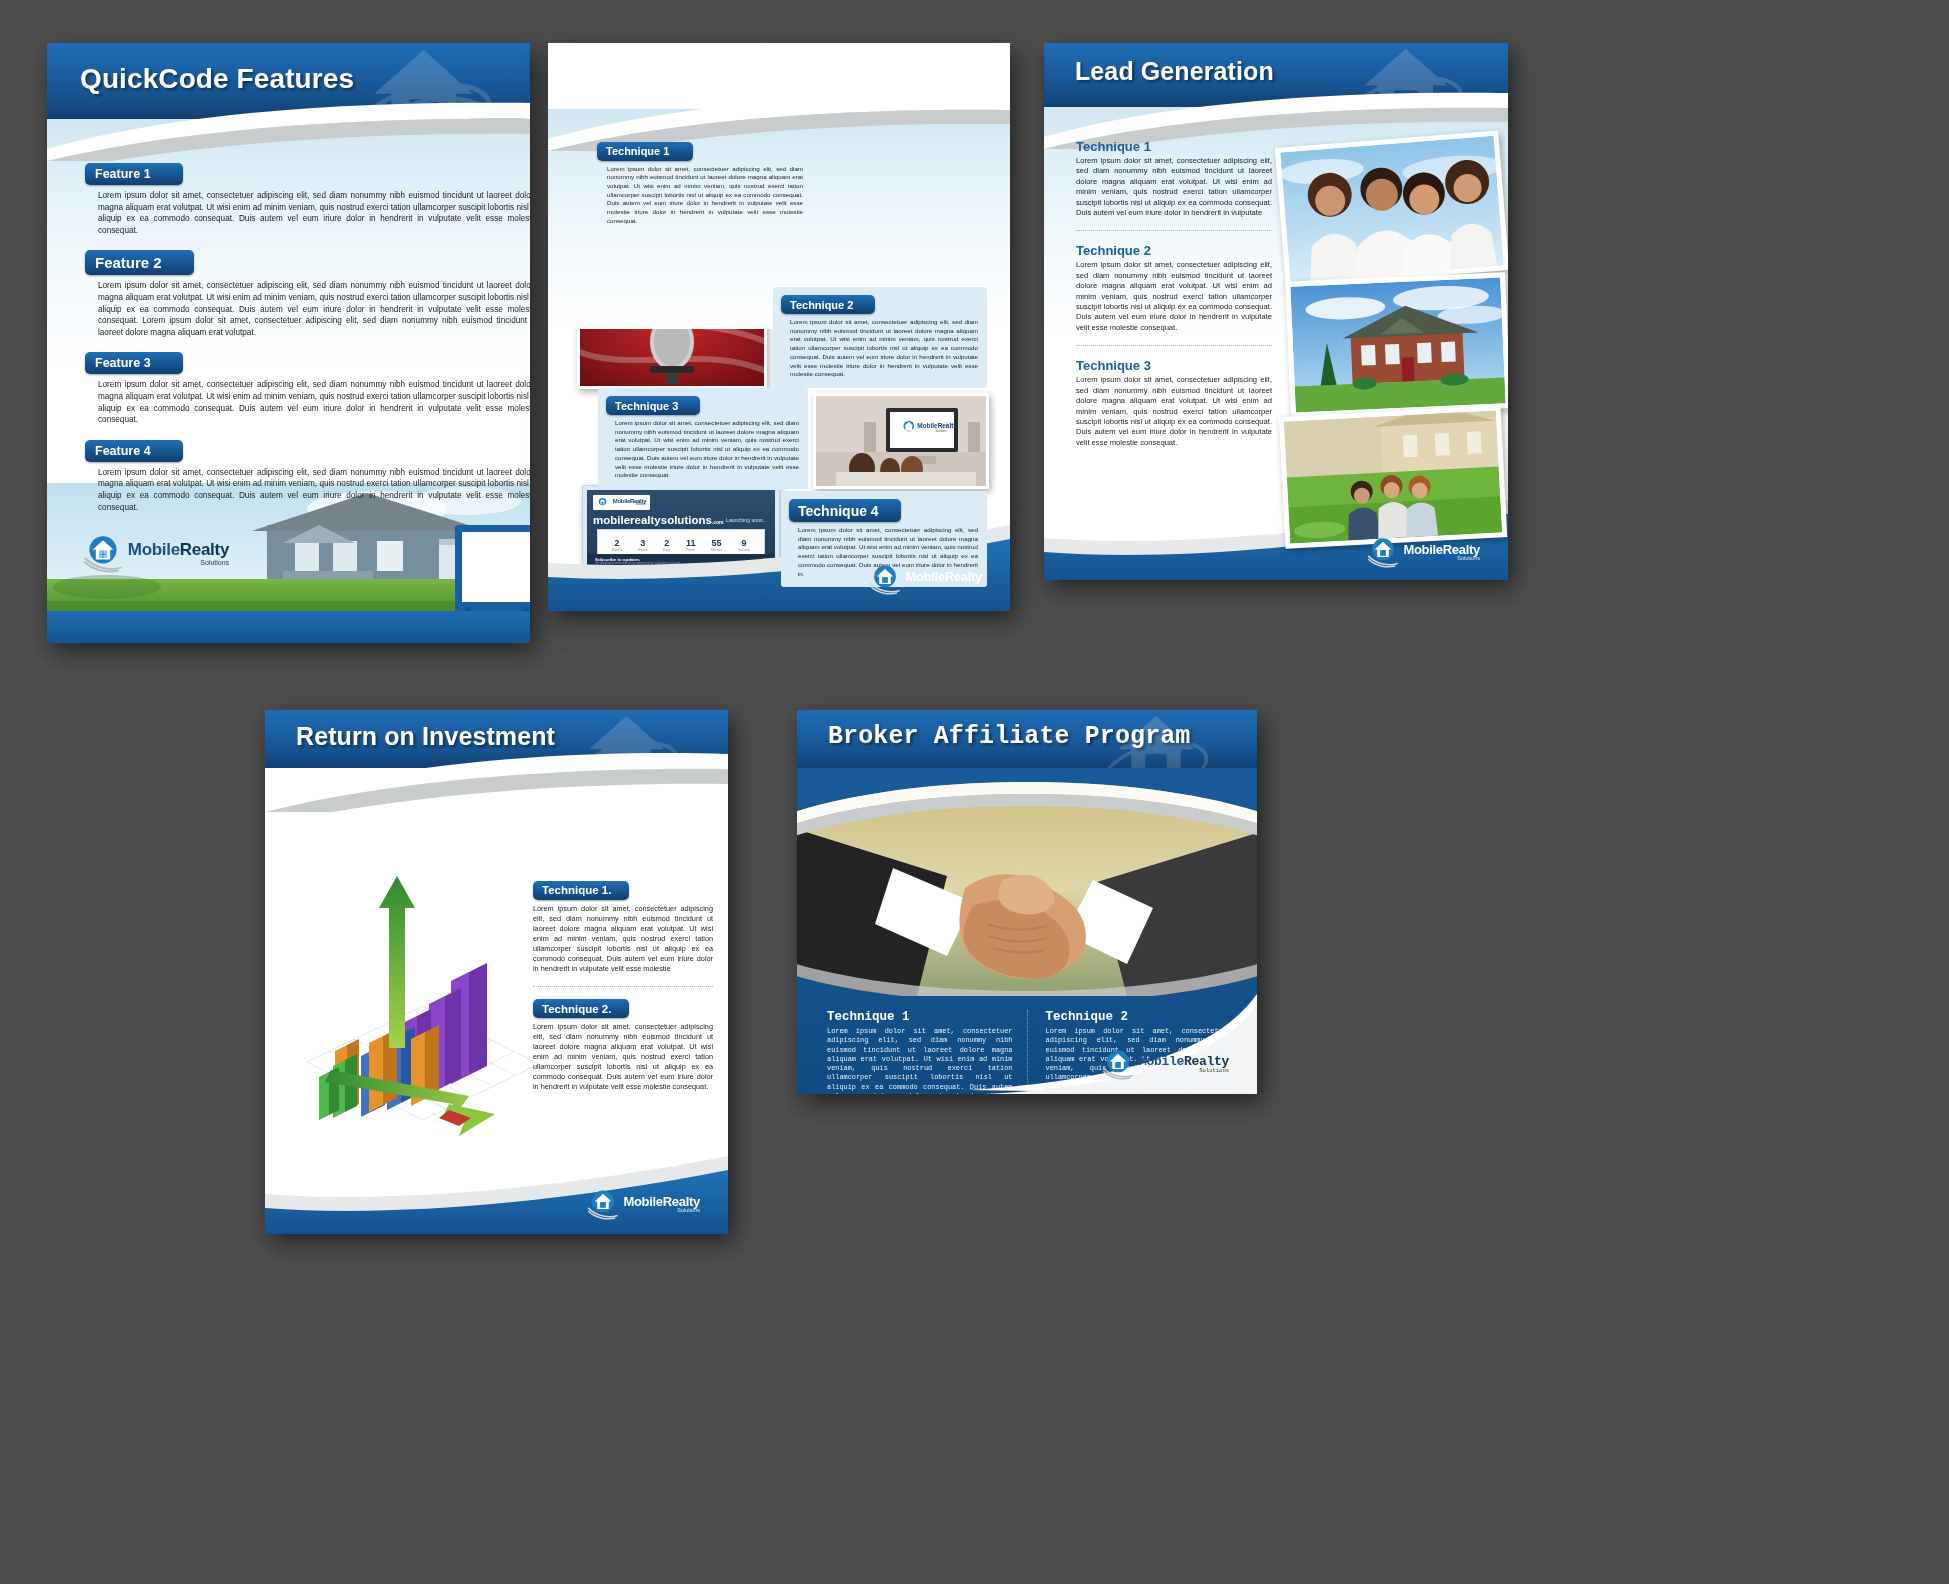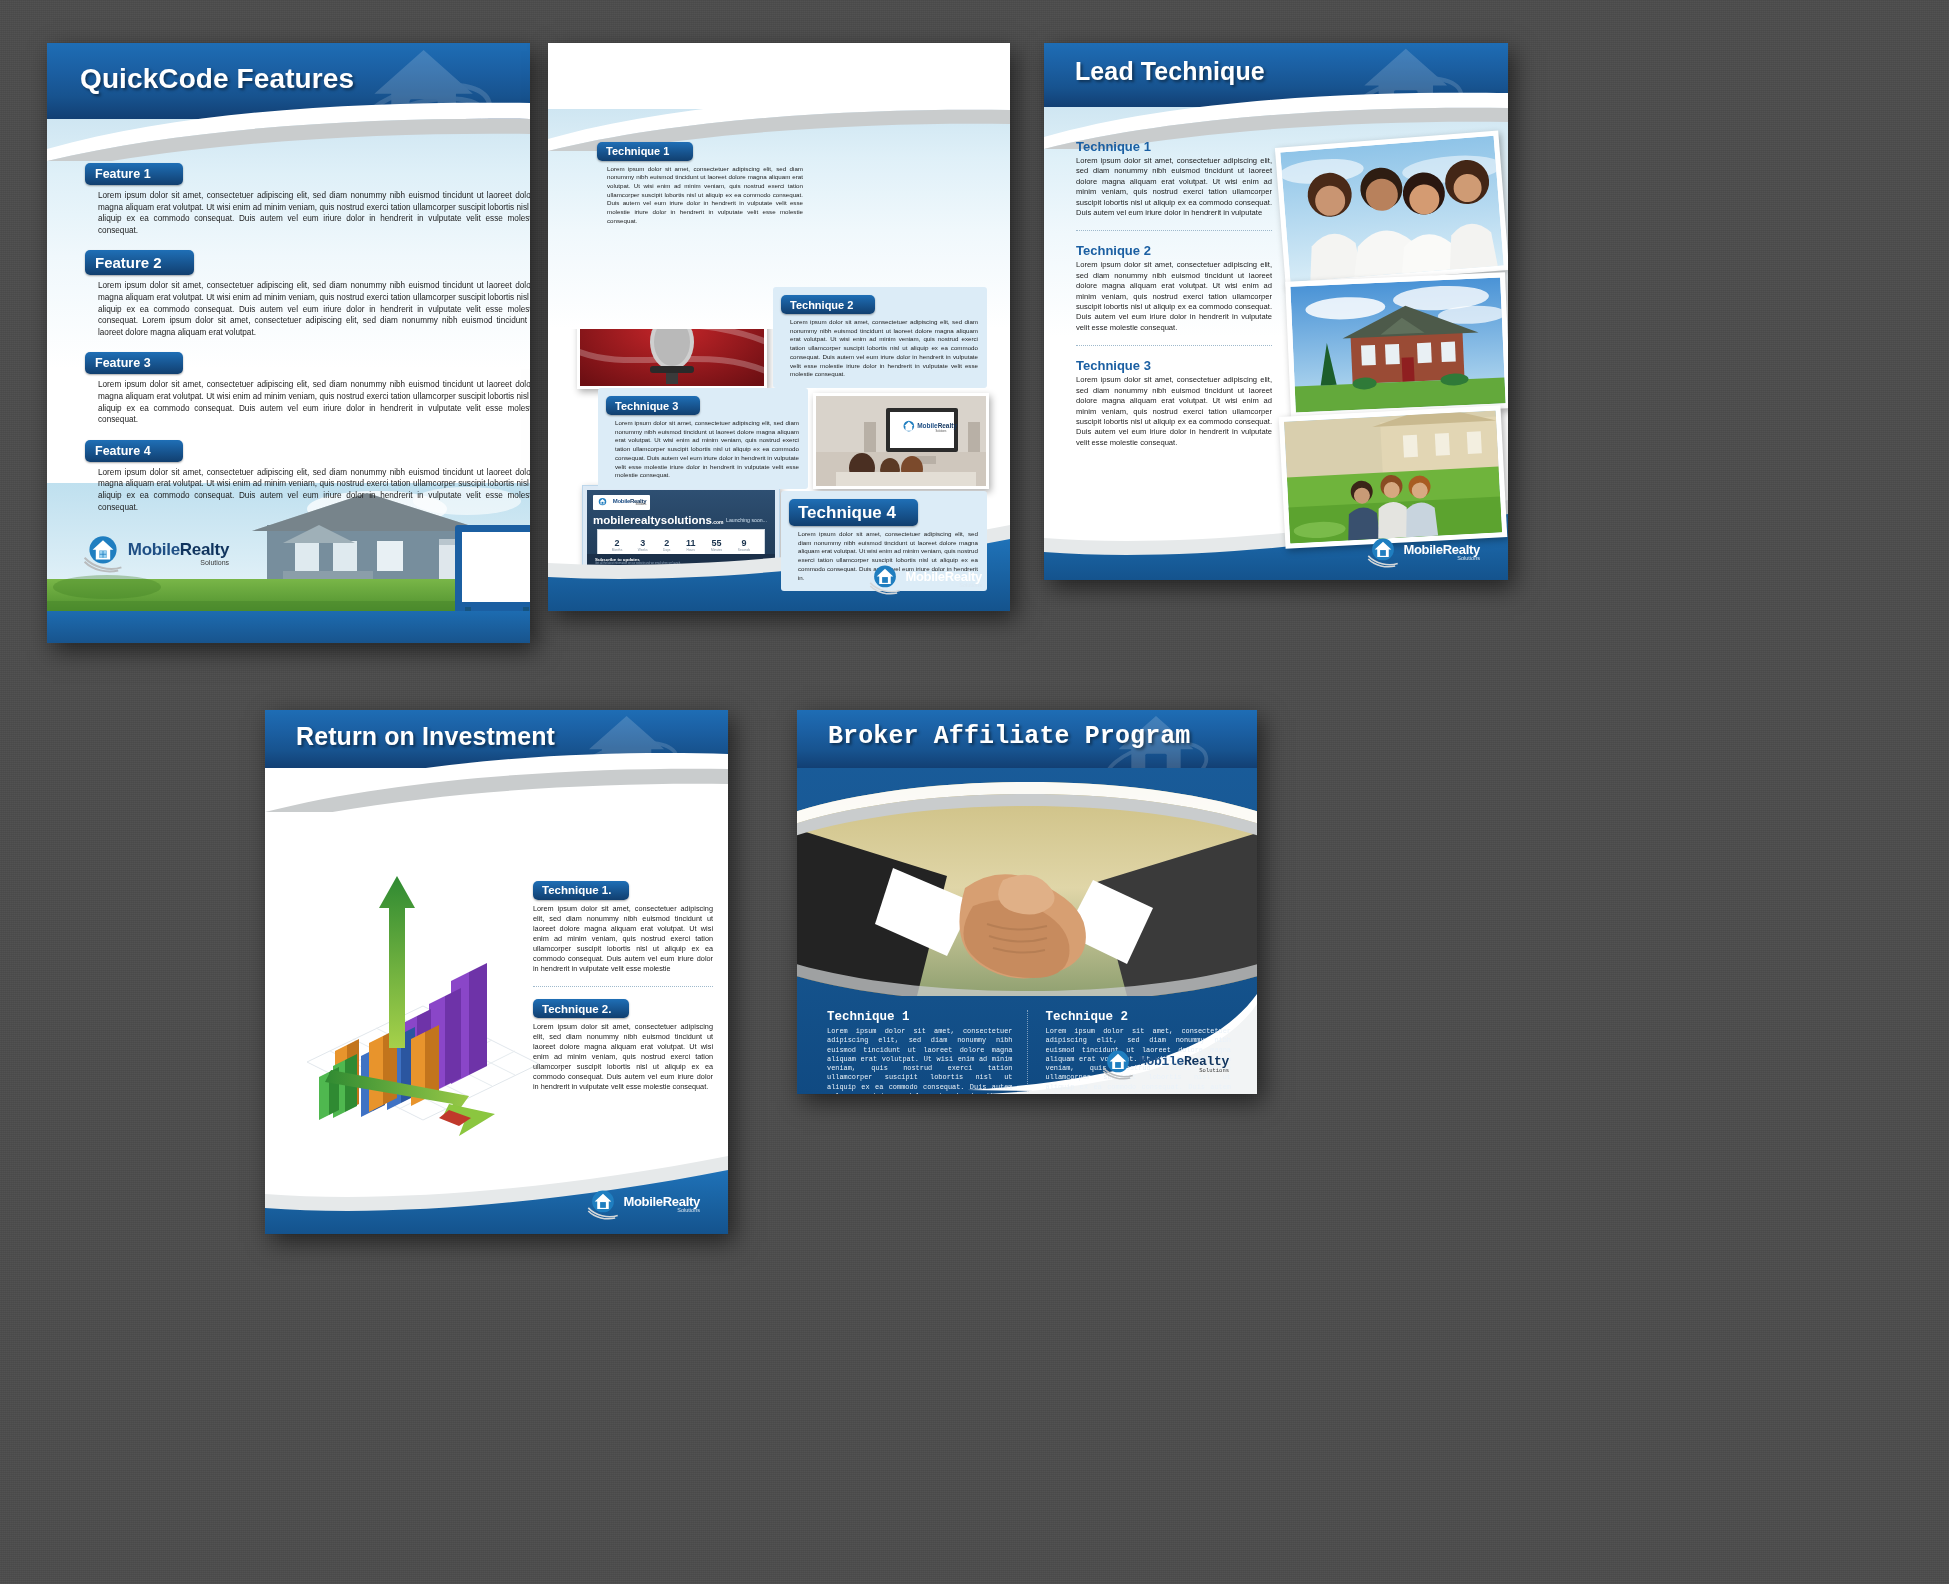--- a/index.html
+++ b/index.html
@@ -369,21 +369,21 @@
         <div style="color:#8fa4ba;font-size:2.6px;">Get all the latest information on our website and we email when we launch.</div>
         <div style="display:flex;gap:2px;margin-top:2px;">
           <div style="flex:1;height:6px;background:#fff;"></div>
           <div style="width:34px;height:6px;background:#9fb3c6;"></div>
         </div>
       </div>
     </div>
   </div>
 
   <div style="position:absolute;left:233px;top:448px;width:206px;background:#dcecf7;border-radius:3px;padding:0 9px 9px 0;z-index:6;">
-    <div class="chip" style="font-size:17px;padding:3.5px 22px 3.5px 9px;margin-left:8px;margin-top:8px;">Technique 4</div>
+    <div class="chip" style="font-size:14px;padding:3.5px 22px 3.5px 9px;margin-left:8px;margin-top:8px;">Technique 4</div>
     <div class="ptext" style="font-size:6.2px;line-height:8.7px;margin:4px 0 0 17px;">Lorem ipsum dolor sit amet, consectetuer adipiscing elit, sed diam nonummy nibh euismod tincidunt ut laoreet dolore magna aliquam erat volutpat. Ut wisi enim ad minim veniam, quis nostrud exerci tation ullamcorper suscipit lobortis nisl ut aliquip ex ea commodo consequat. Duis autem vel eum iriure dolor in hendrerit in.</div>
   </div>
 
   <svg style="position:absolute;left:0;bottom:0;width:100%;height:92px;z-index:2;" viewBox="0 0 462 92" preserveAspectRatio="none">
     <path d="M0,92 L462,92 L462,6 C320,34 140,52 0,44 Z" fill="#e6e9ea"></path>
     <path d="M0,92 L462,92 L462,20 C320,48 140,66 0,58 Z" fill="url(#p2b)"></path>
     <defs>
         <linearGradient id="p2b" x1="0" y1="0" x2="0" y2="1">
           <stop offset="0%" stop-color="#1f72b8"></stop>
           <stop offset="100%" stop-color="#14538d"></stop>
@@ -415,21 +415,21 @@
   <div class="hdr" style="height:64px;">
     <svg class="ghost" viewBox="0 0 200 200">
       <g fill="#ffffff">
         <path d="M100 30 L170 92 H146 V160 H54 V92 H30 Z"></path>
         <rect x="80" y="100" width="40" height="40" rx="3" fill="#1b5fa2"></rect>
       </g>
       <g stroke="#ffffff" stroke-width="7" fill="none" opacity=".9">
         <ellipse cx="100" cy="128" rx="96" ry="44" transform="rotate(-14 100 128)"></ellipse>
       </g>
     </svg>
-    <h1 style="font-size:25px; margin:14px 0 0 31px;">Lead Technique</h1>
+    <h1 style="font-size:25px; margin:14px 0 0 31px;">Lead Generation</h1>
   </div>
 
   <div class="sky" style="top:64px;height:230px;"></div>
   <svg class="swoosh" style="top:48px;height:58px;" viewBox="0 0 464 58" preserveAspectRatio="none">
     <path d="M0,46 C140,6 330,0 464,2 L464,17 C330,15 140,23 0,58 Z" fill="#ffffff"></path>
     <path d="M0,58 C140,23 330,15 464,17 L464,31 C330,29 140,38 0,70 Z" fill="#c9cccd"></path>
   </svg>
 
   <div style="position:absolute;left:32px;top:96px;width:196px;z-index:6;">
     <div>

